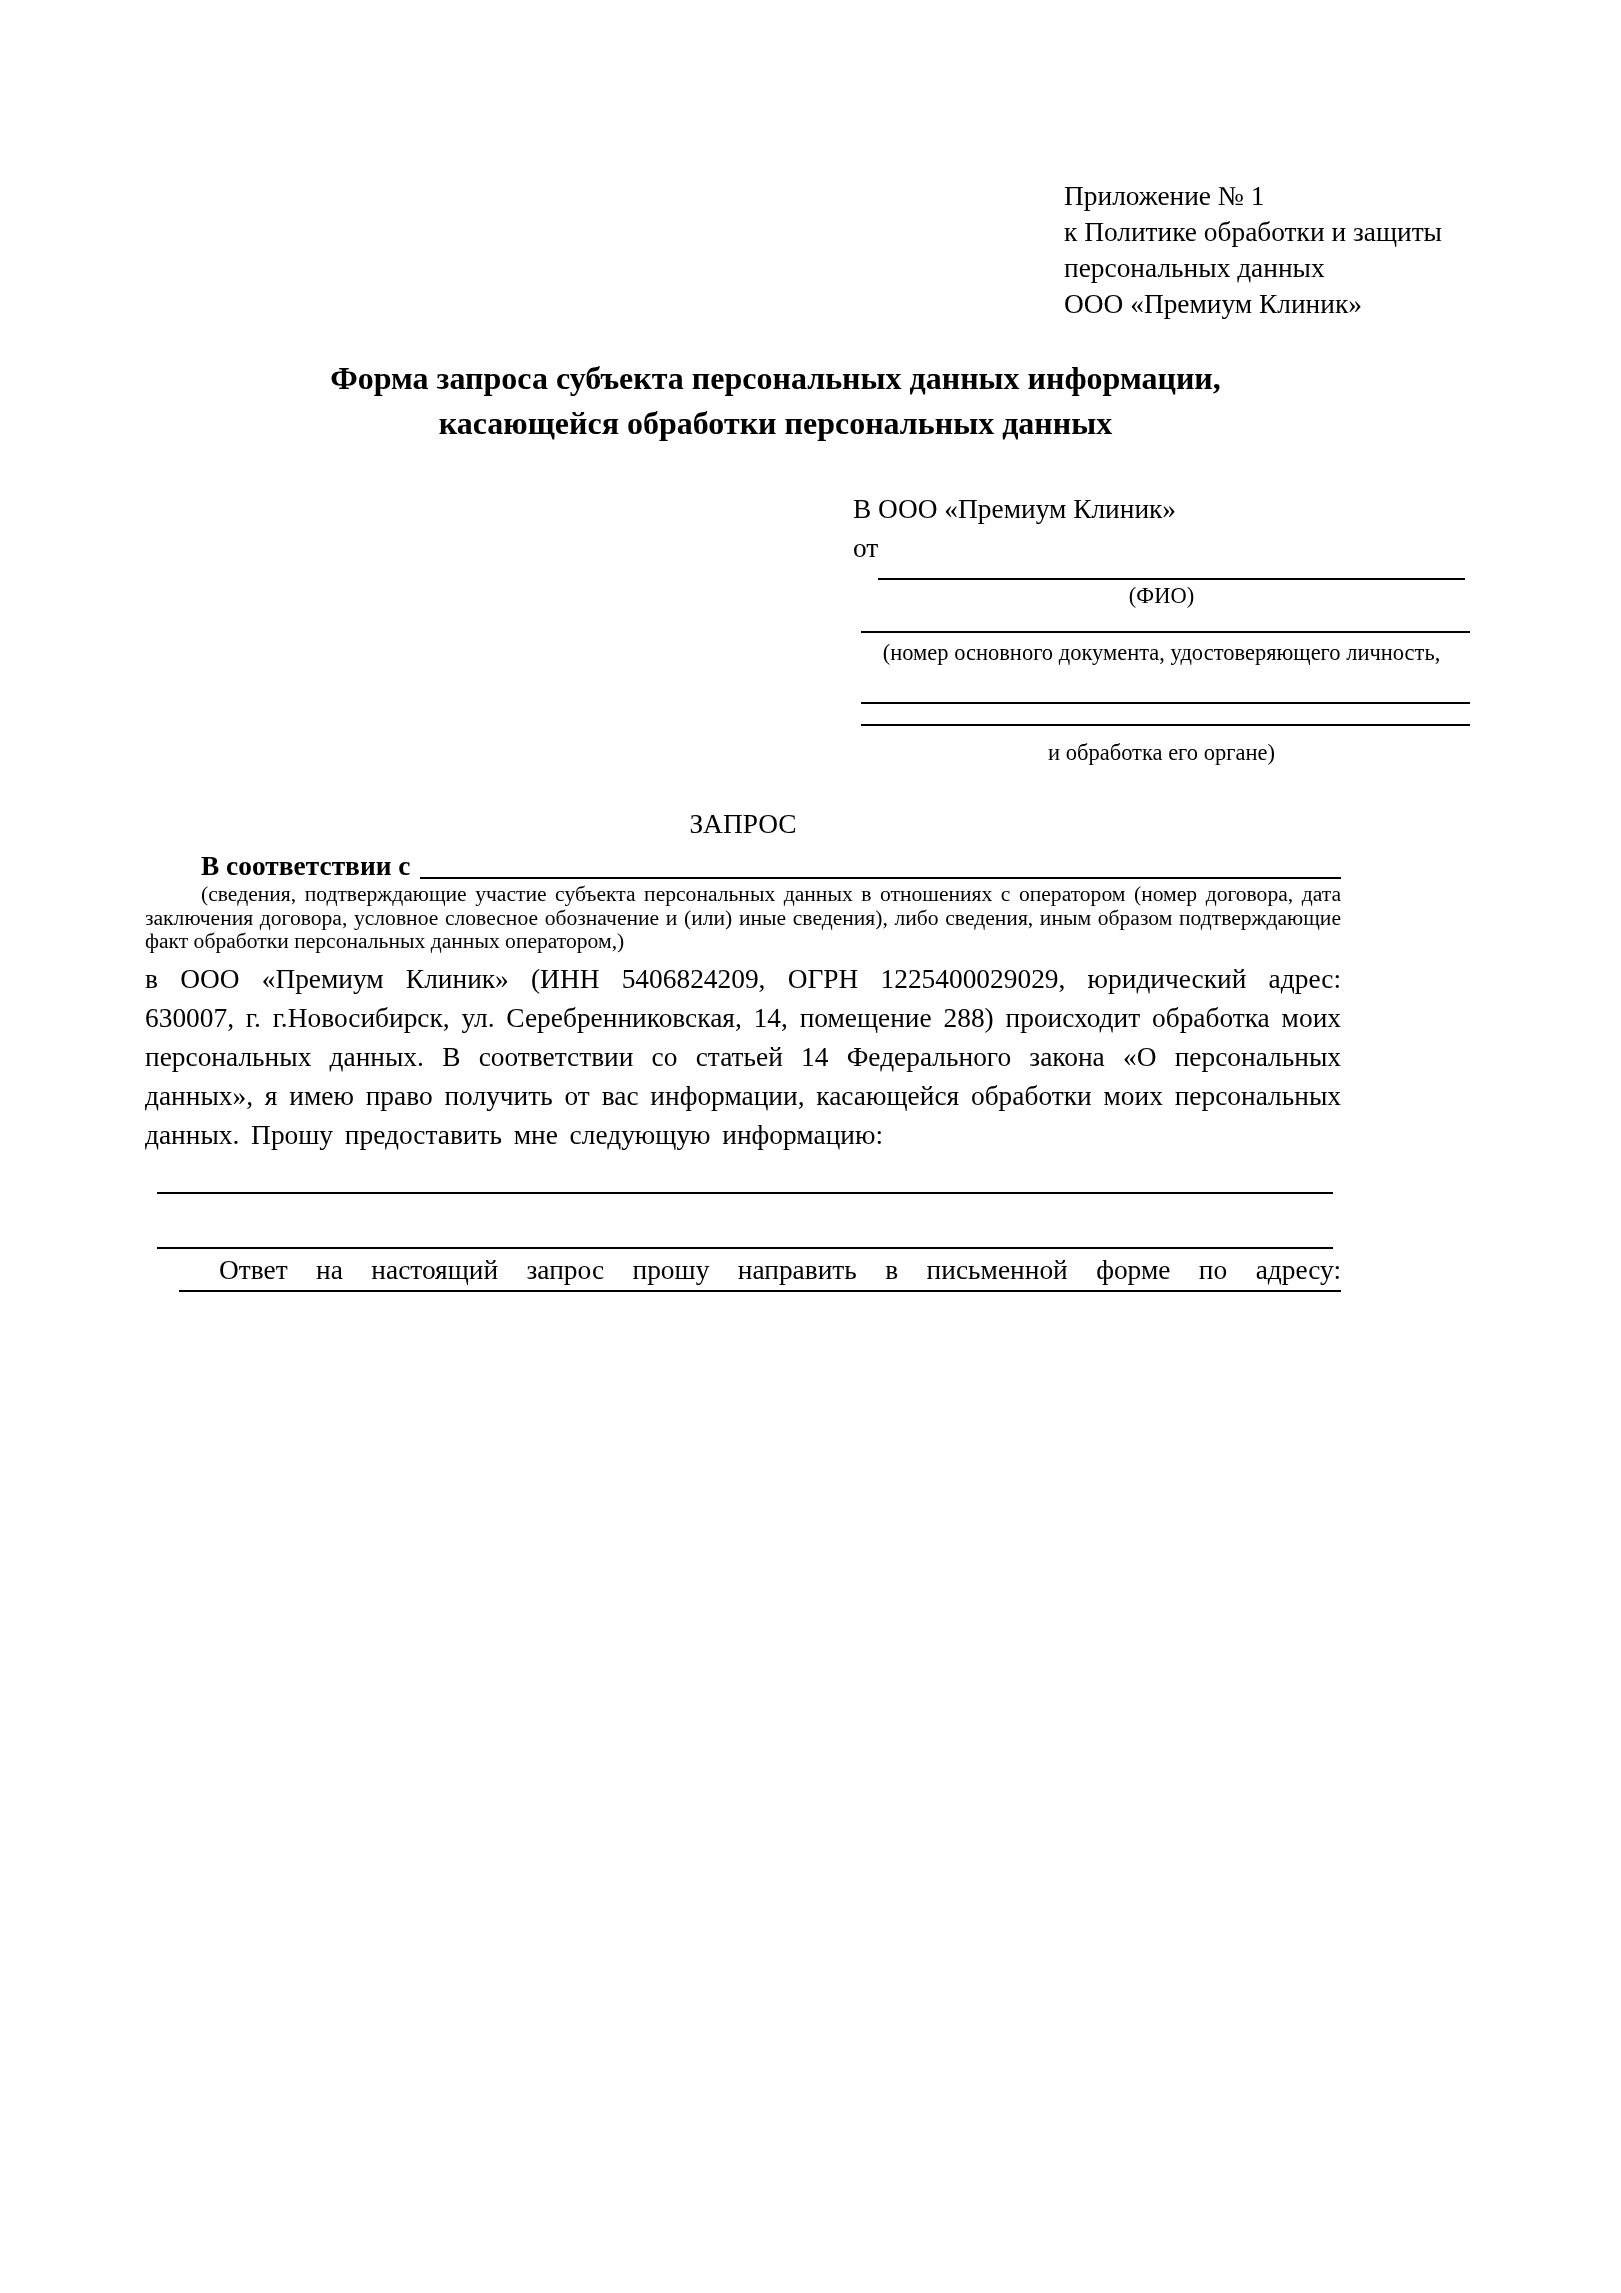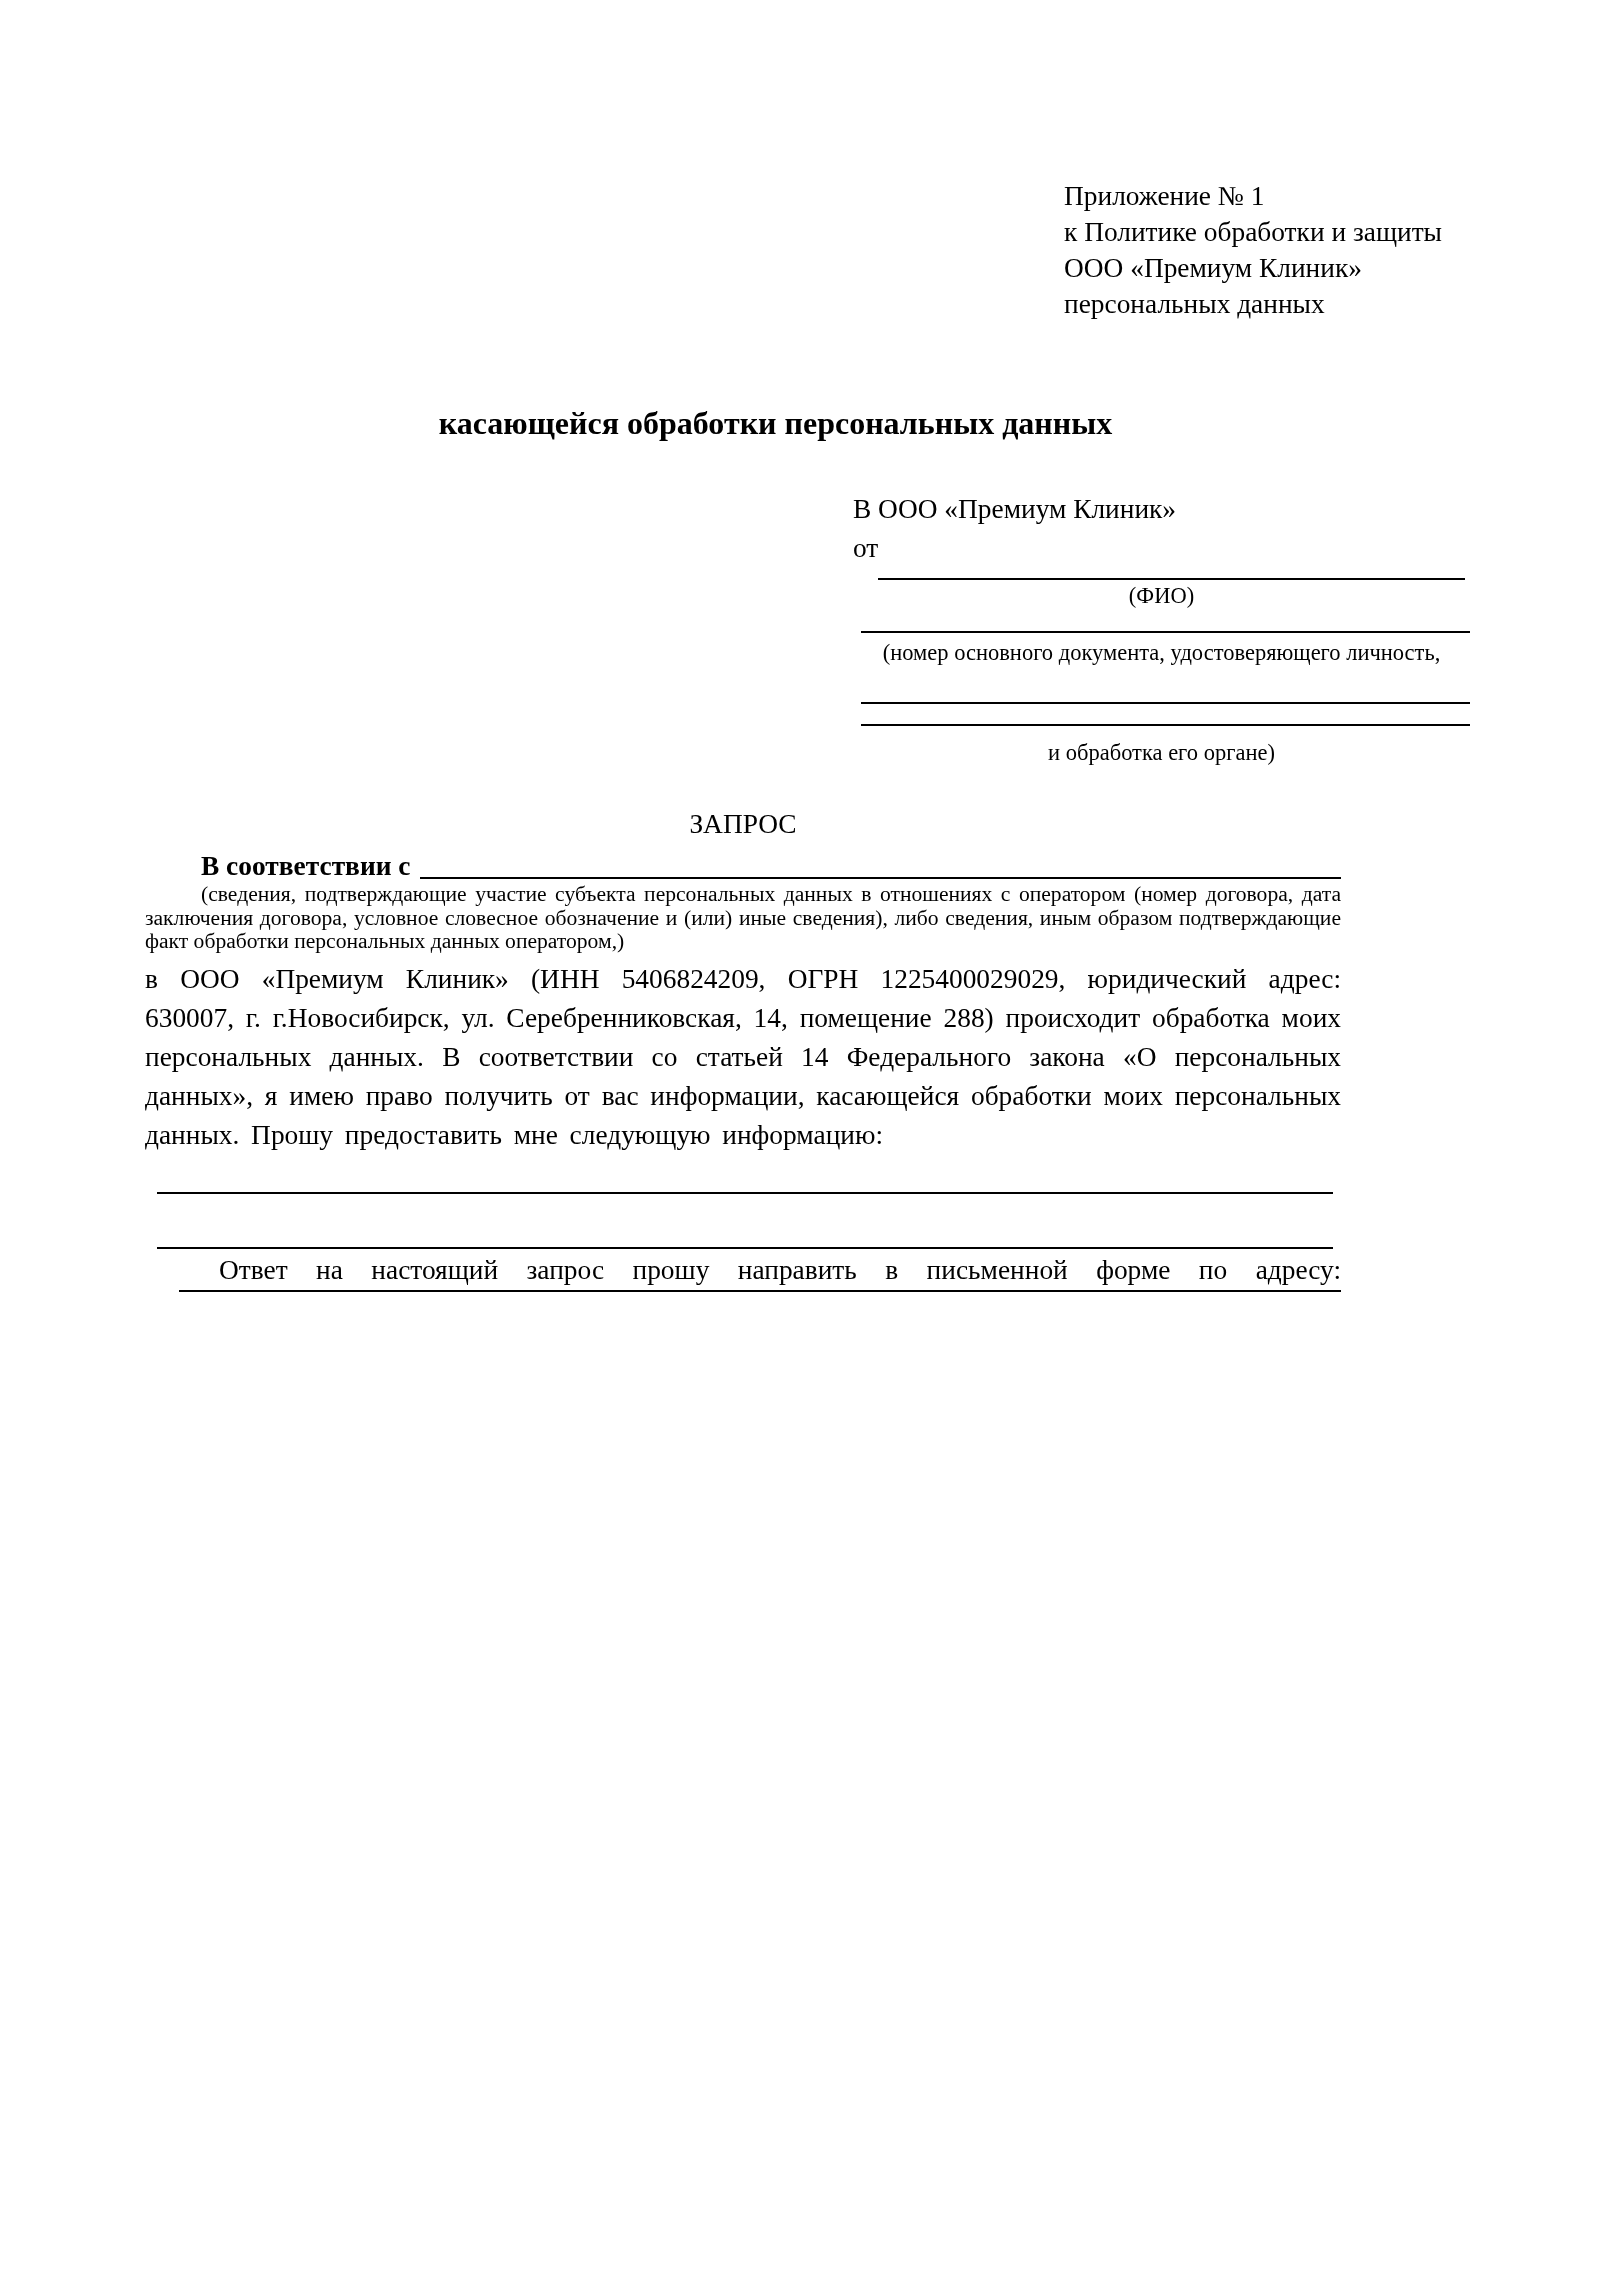--- a/index.html
+++ b/index.html
@@ -114,26 +114,26 @@
 </style>
 </head>
 <body>
 
 <div class="page">
   <div class="content">
 
     <div class="header-block">
       <div>Приложение № 1</div>
       <div>к Политике обработки и защиты</div>
+      <div>персональных данных</div>
       <div>ООО «Премиум Клиник»</div>
-      <div>персональных данных</div>
     </div>
 
     <div class="doc-title">
-      <br>
+      <span>Форма запроса субъекта персональных данных информации,</span><br>
       <span>касающейся обработки персональных данных</span>
     </div>
 
     <div class="addr">
       <div>В ООО «Премиум Клиник»</div>
       <div class="from-label">от</div>
 
       <div class="rule rule-1"></div>
       <div class="cap cap-1">(ФИО)</div>
 

